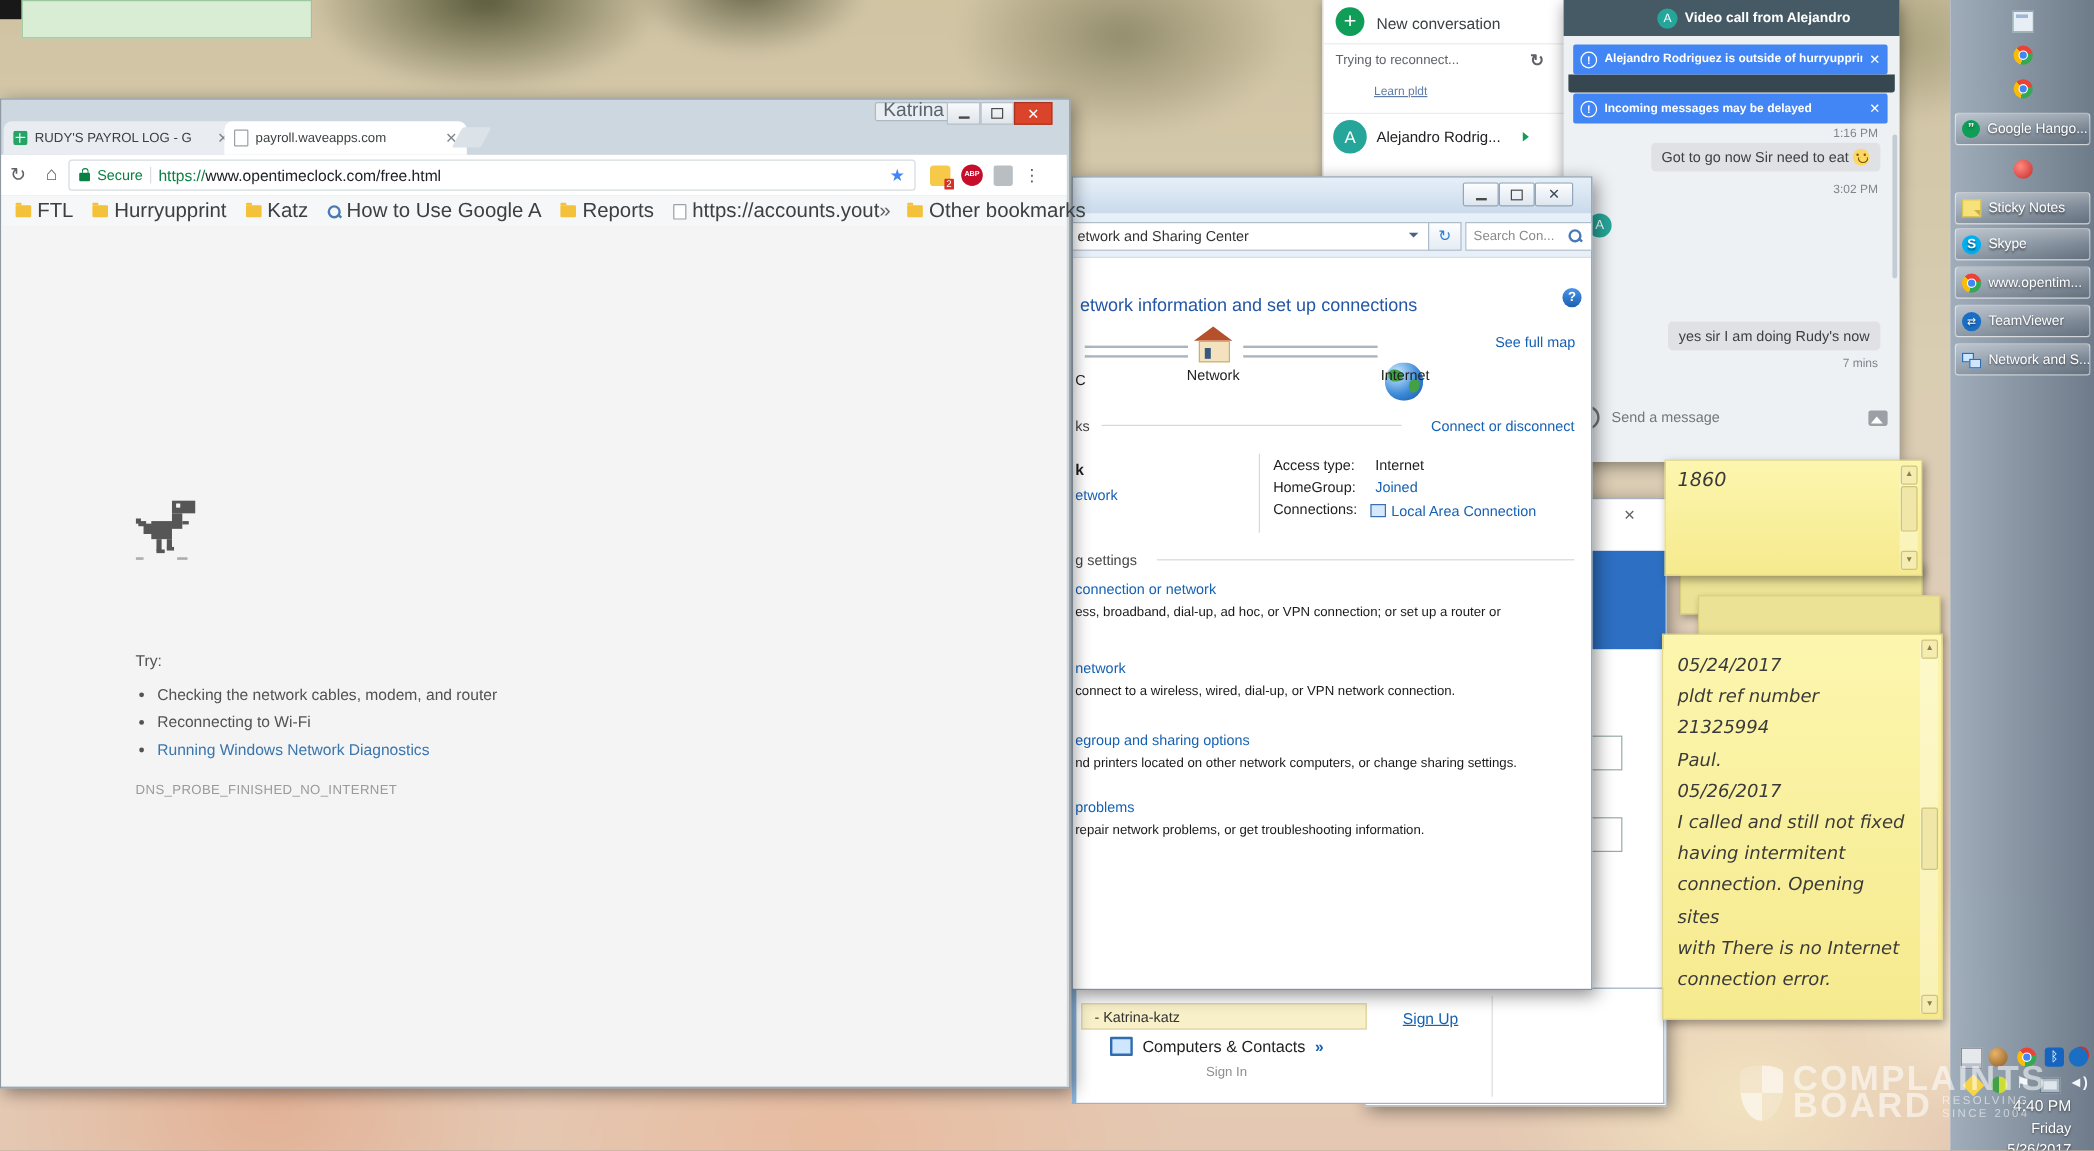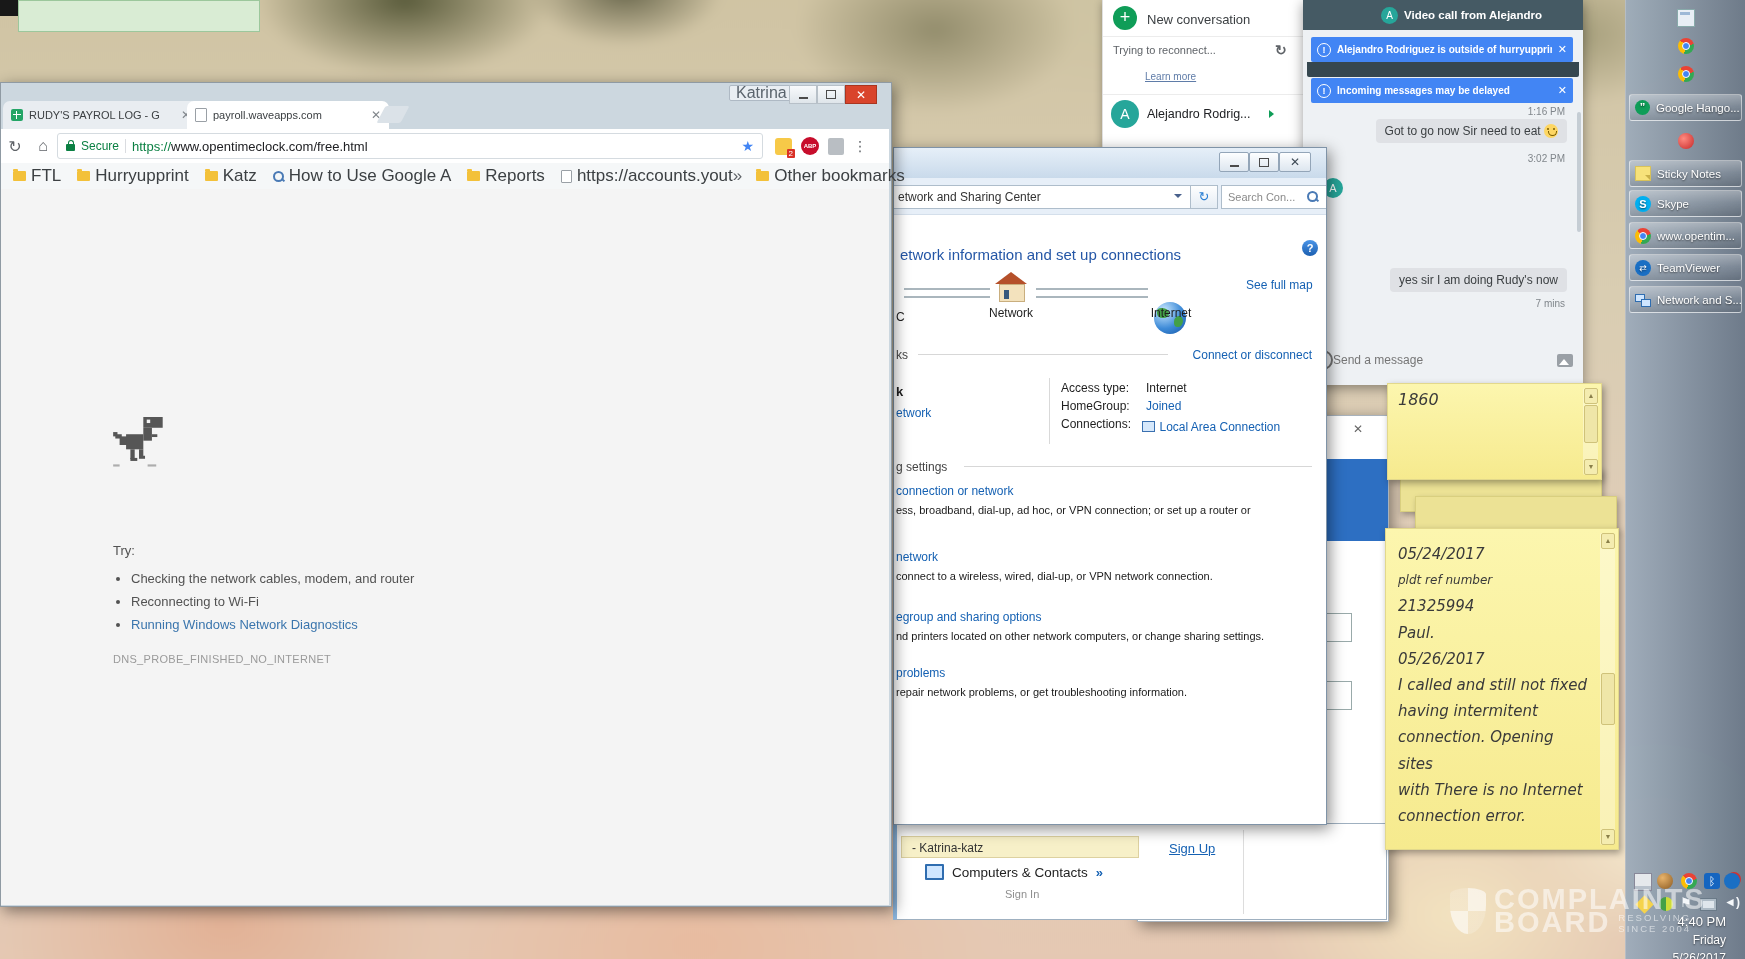--- a/index.html
+++ b/index.html
@@ -139,21 +139,21 @@
   .bubble{position:absolute;border-radius:4px;padding:5px 9px;font-size:12px;color:#3c4043;}
   .bub-out{background:#dfe1e5;right:16px;}
   .bub-in{background:#fff;border:1px solid #e3e3e3;left:46px;width:196px;}
   .smiley{display:inline-block;width:14px;height:14px;border-radius:50%;background:#fdd663;position:relative;vertical-align:-3px;}
   .smiley:before{content:"";position:absolute;left:3px;top:4px;width:2px;height:2px;background:#7a5c00;
                  border-radius:50%;box-shadow:6px 0 0 #7a5c00;}
   .smiley:after{content:"";position:absolute;left:3.5px;top:7px;width:7px;height:4px;border:1.5px solid #7a5c00;
                 border-top:none;border-radius:0 0 8px 8px;}
   .msg-av{left:20px;width:20px;height:20px;border-radius:50%;background:#26a69a;color:#fff;font-size:11px;
           text-align:center;line-height:20px;}
-  .call-input{left:0;top:344px;width:280px;height:32px;display:flex;align-items:center;padding:0 10px;box-sizing:border-box;justify-content:space-between;}
+  .call-input{left:0;top:332px;width:280px;height:32px;display:flex;align-items:center;gap:10px;padding:0 10px;box-sizing:border-box;justify-content:space-between;}
   .ci-av{width:20px;height:20px;border-radius:50%;border:2px solid #757575;box-sizing:border-box;flex:none;}
   .ci-txt{font-size:12px;color:#757575;flex:1;}
   .img-ico{width:16px;height:13px;background:#9aa0a6;border-radius:2px;position:relative;flex:none;}
   .img-ico:before{content:"";position:absolute;left:2px;bottom:2px;border-left:5px solid transparent;
                   border-right:5px solid transparent;border-bottom:6px solid #fff;}
   .call-sb{left:274px;top:112px;width:4px;height:120px;background:#c5cdd4;border-radius:2px;}
   
   .tv-main{left:1137px;top:415px;width:250px;height:505px;background:#fff;border:1px solid #a8b2bc;}
   .tv-x{left:215px;top:6px;font-size:12px;color:#666;}
   .tv-blue{left:184px;top:43px;width:66px;height:82px;background:#2d6fc2;}
@@ -250,21 +250,21 @@
     <div class="abs tv-signup">Sign Up</div>
     <div class="abs tv-vdiv"></div>
   </div>
 
   <div class="abs hg">
     <div class="abs hg-plus">+</div>
     <div class="abs hg-row1">New conversation</div>
     <div class="abs hg-div" style="top:36px;"></div>
     <div class="abs hg-status">Trying to reconnect...</div>
     <div class="abs hg-re">↻</div>
-    <div class="abs hg-learn">Learn more</div>
+    <div class="abs hg-learn">Learn pldt</div>
     <div class="abs hg-div" style="top:94px;"></div>
     <div class="abs hg-av">A</div>
     <div class="abs hg-name">Alejandro Rodrig...</div>
     <div class="abs" style="left:170px;top:109px;"><span class="vid-ico"></span></div>
   </div>
 
   <div class="abs call">
     <div class="abs call-head">
       <div class="call-av">A</div>
       <div class="call-title">Video call from Alejandro</div>
@@ -470,21 +470,21 @@
     <div class="note-txt" style="position:absolute;left:10px;top:6px;font-size:16px;">1860</div>
     <div class="note-sb" style="right:3px;">
       <span class="arr" style="top:0;">▲</span>
       <span class="thumb" style="top:17px;height:36px;"></span>
       <span class="arr" style="bottom:0;">▼</span>
     </div>
   </div>
   <div class="abs note" style="left:1385px;top:528px;width:232px;height:320px;">
     <div style="position:absolute;left:12px;top:12px;right:26px;">
       <div class="note-txt" style="font-size:15px;line-height:26.2px;">05/24/2017</div>
-      <div class="note-txt" style="font-size:12px;line-height:26.2px;">pldt ref number</div>
+      <div class="note-txt" style="font-size:15px;line-height:26.2px;">pldt ref number</div>
       <div class="note-txt" style="font-size:15px;line-height:26.2px;">21325994</div>
       <div class="note-txt" style="font-size:15px;line-height:26.2px;">Paul.</div>
       <div class="note-txt" style="font-size:15px;line-height:26.2px;">05/26/2017</div>
       <div class="note-txt" style="font-size:15px;line-height:26.2px;">I called and still not fixed</div>
       <div class="note-txt" style="font-size:15px;line-height:26.2px;">having intermitent</div>
       <div class="note-txt" style="font-size:15px;line-height:26.2px;">connection. Opening sites</div>
       <div class="note-txt" style="font-size:15px;line-height:26.2px;">with There is no Internet</div>
       <div class="note-txt" style="font-size:15px;line-height:26.2px;">connection error.</div>
     </div>
     <div class="note-sb" style="right:3px;">

